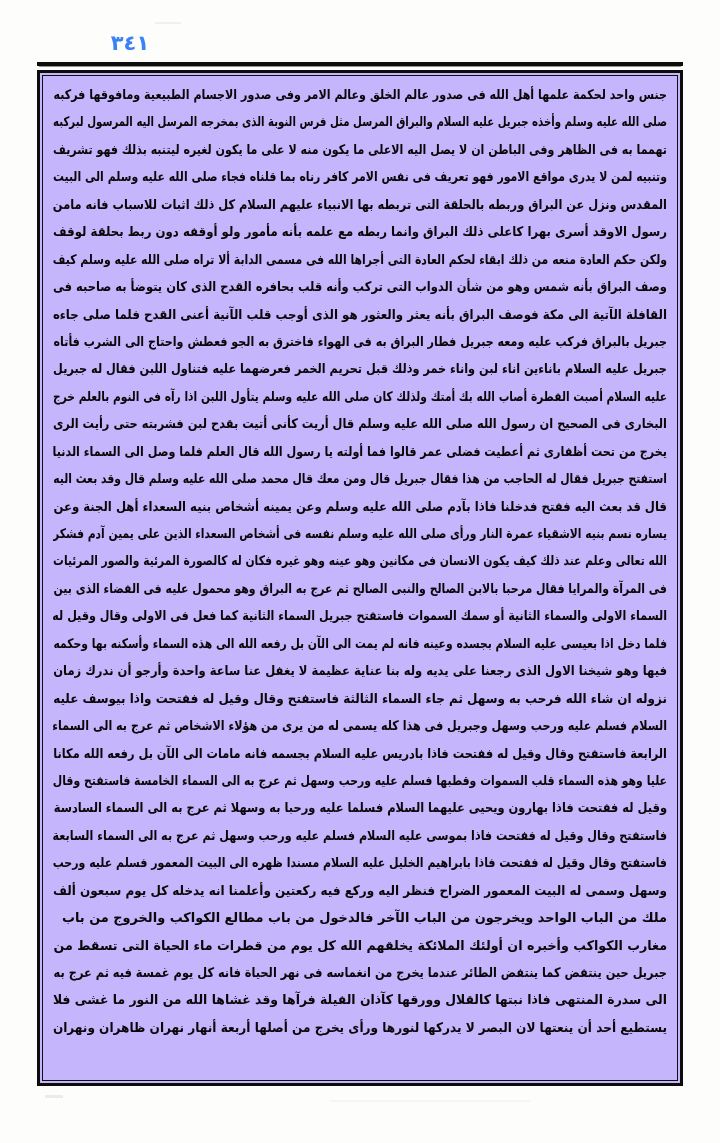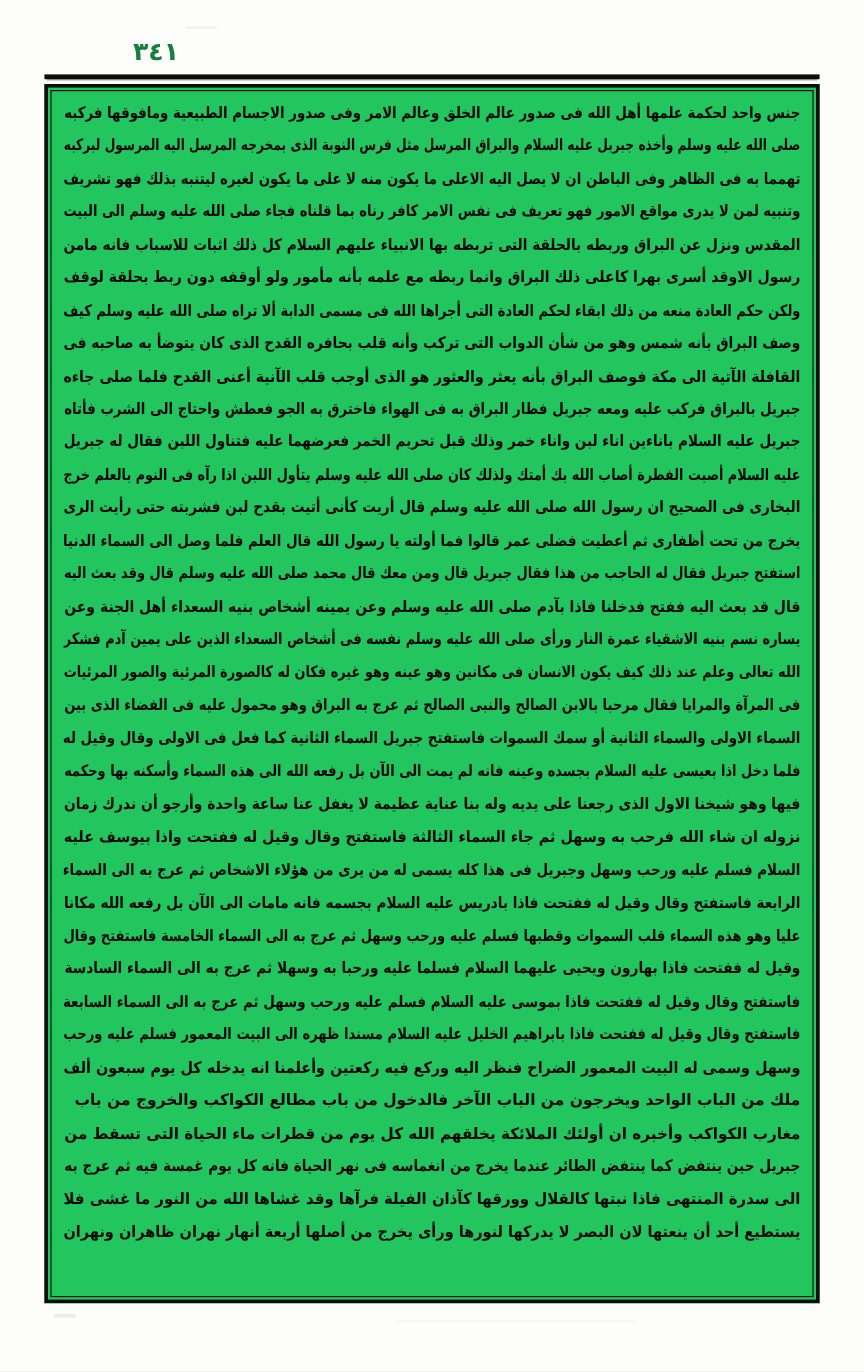--- a/index.html
+++ b/index.html
@@ -32,21 +32,21 @@
   }
   .folio-number {
     position: absolute;
     left: 100px;
     top: 0;
     width: 60px;
     text-align: center;
     font-family: "DejaVu Sans", sans-serif;
     font-size: 21px;
     font-weight: 700;
-    color: #15803d;
+    color: #3b82f6;
     letter-spacing: 0.5px;
     line-height: 26px;
   }
   
   .folio-rule {
     position: absolute;
     left: 37px;
     top: 62px;
     width: 646px;
     height: 4px;
@@ -65,21 +65,21 @@
 
   
   .text-frame {
     position: absolute;
     left: 37px;
     top: 70px;
     width: 646px;
     height: 1016px;
     border: 3px solid #0d0d0d;
     box-sizing: border-box;
-    background: #22c55e;
+    background: #c4b5fd;
   }
   .text-frame-inner {
     position: absolute;
     inset: 2px;
     border: 1px solid #111;
     box-sizing: border-box;
   }
 
   
   .text-block {

